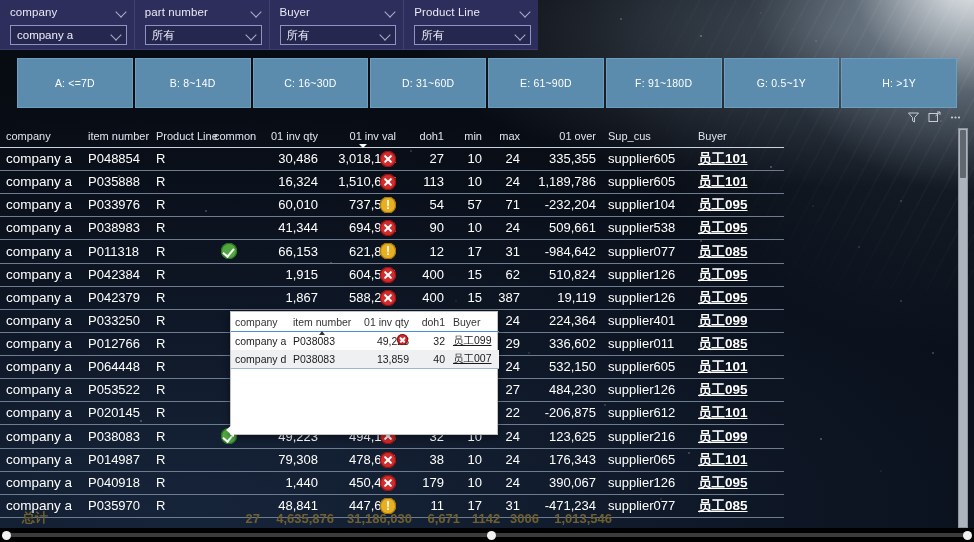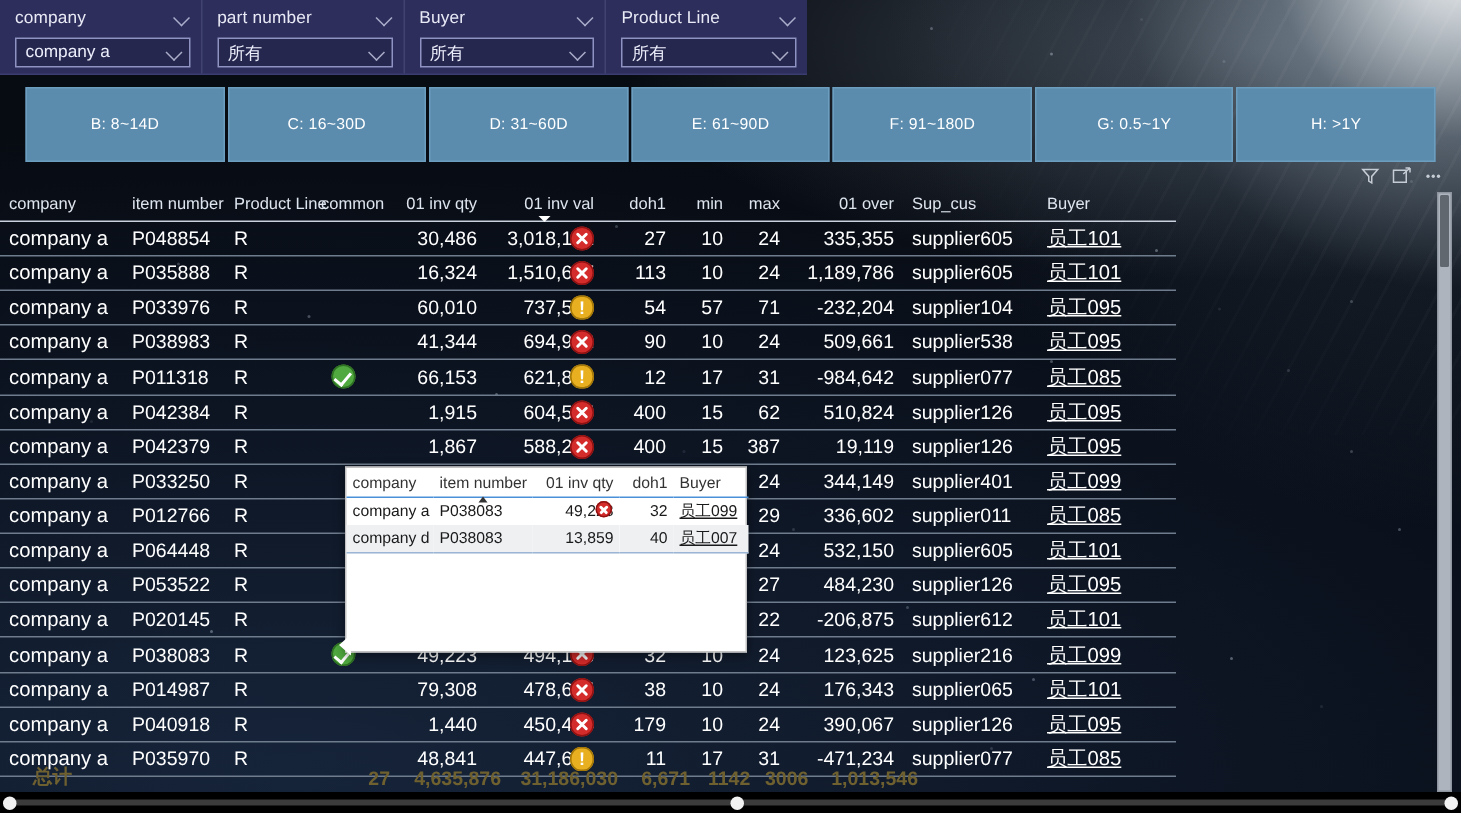--- a/index.html
+++ b/index.html
@@ -259,21 +259,21 @@
     position: absolute; left: 4px; right: 4px; top: 5px; height: 4px;
     background: #3b3b3b; border-radius: 2px;
   }
   .hscroll .dot {
     position: absolute; width: 9px; height: 9px; border-radius: 50%;
     background: #f2f2f2; top: 3px;
   }
   .hscroll .dot.d1 { left: 2px; }
   .hscroll .dot.d2 { left: 487px; }
   .hscroll .dot.d3 { right: 2px; }
-  .underline { text-decoration: underline; }
+  .underline { text-decoration: underline; font-weight: bold; }
 </style>
 </head>
 <body>
 
 <div id="bg">
   <div class="ray"></div>
   <div id="stars">
       <i style="left: 300px; top: 28px; opacity: 0.18;"></i>
       <i style="left: 368px; top: 30px; opacity: 0.3;"></i>
       <i style="left: 498px; top: 22px; opacity: 0.42;"></i>
@@ -343,20 +343,21 @@
       <span class="chev"></span>
     </div>
     <div class="slicer-box">
       <span>所有</span>
       <span class="chev"></span>
     </div>
   </div>
 </div>
 
 <div class="bucket-wrap">
+  <div class="bucket">A: &lt;=7D</div>
   <div class="bucket">B: 8~14D</div>
   <div class="bucket">C: 16~30D</div>
   <div class="bucket">D: 31~60D</div>
   <div class="bucket">E: 61~90D</div>
   <div class="bucket">F: 91~180D</div>
   <div class="bucket">G: 0.5~1Y</div>
   <div class="bucket">H: &gt;1Y</div>
 </div>
 
 <div class="vis-icons">
@@ -517,21 +518,21 @@
         <tr>
           <td class="ta-l cn">company a</td>
           <td class="ta-l">P033250</td>
           <td class="ta-l">R</td>
           <td class="ta-c"></td>
           <td class="ta-r"></td>
           <td class="ta-r"></td>
           <td class="ta-r"><span></span></td>
           <td class="ta-r"></td>
           <td class="ta-r">24</td>
-          <td class="ta-r">344,149</td>
+          <td class="ta-r">224,364</td>
           <td class="ta-l">supplier401</td>
           <td class="ta-l cn underline">员工099</td>
         </tr>
         <tr>
           <td class="ta-l cn">company a</td>
           <td class="ta-l">P012766</td>
           <td class="ta-l">R</td>
           <td class="ta-c"></td>
           <td class="ta-r"></td>
           <td class="ta-r"></td>

